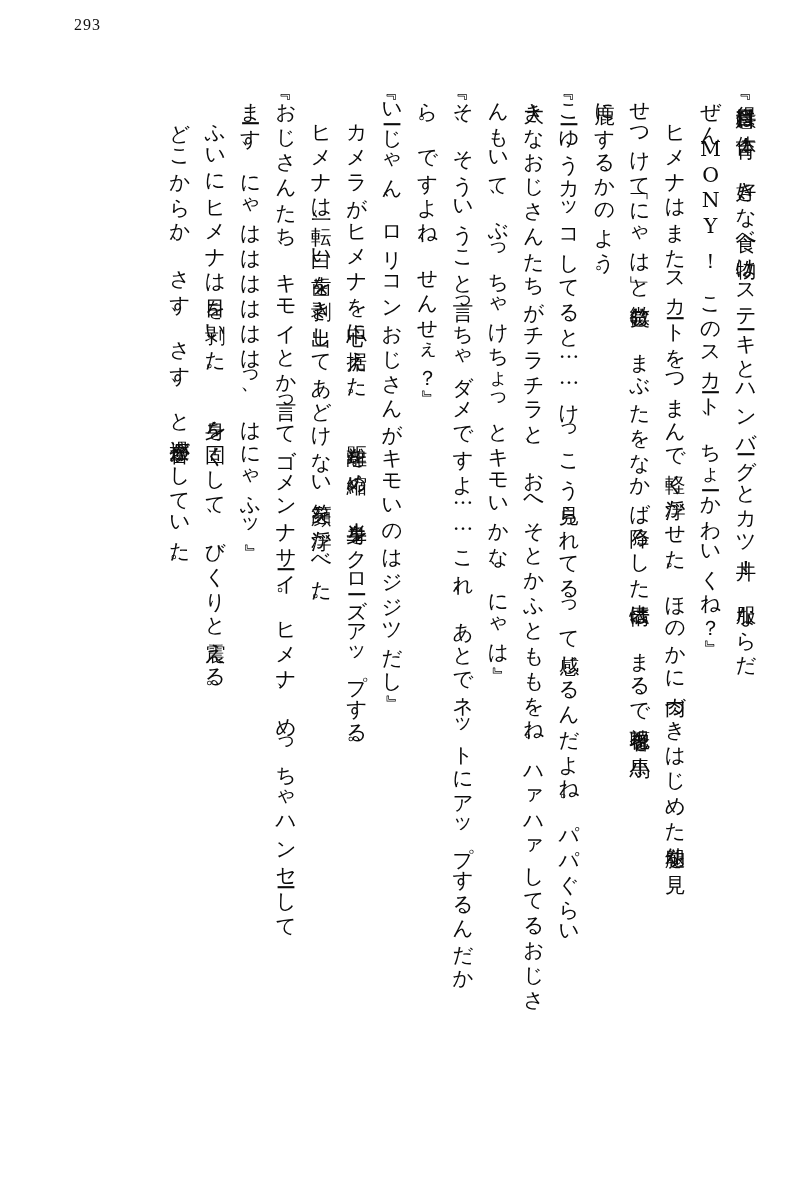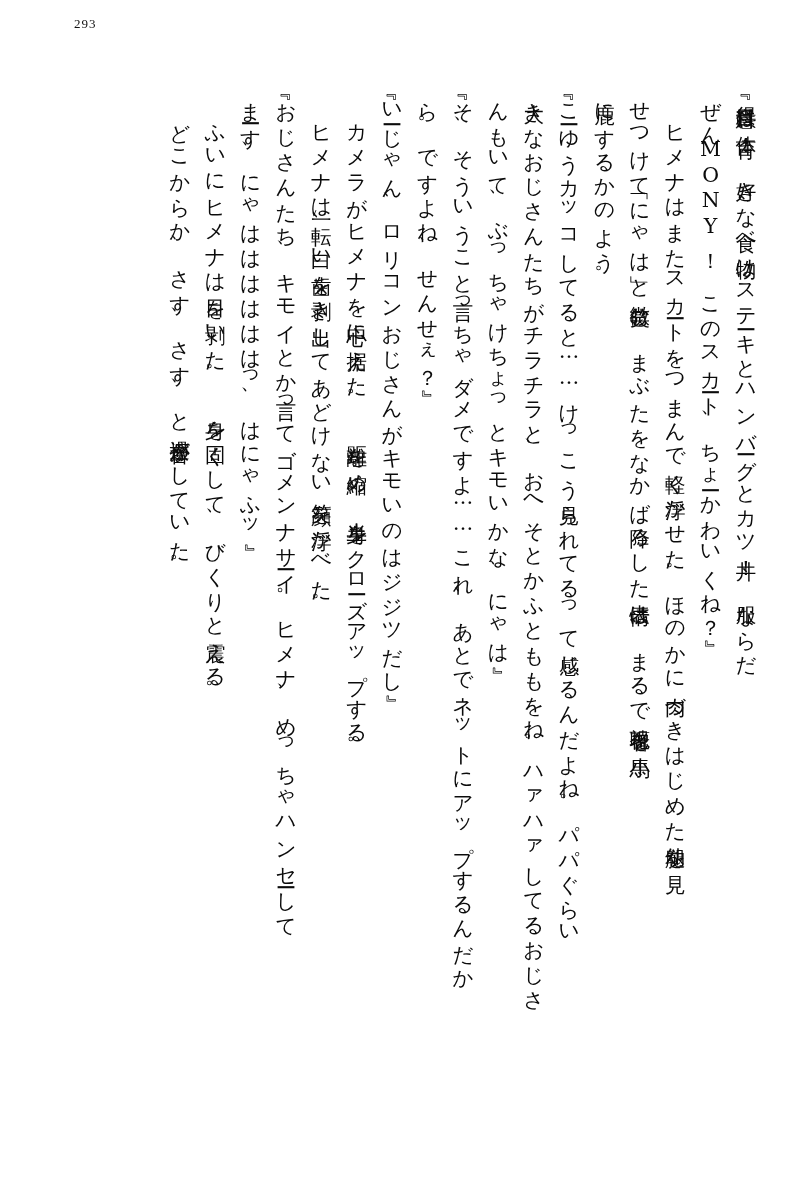--- a/index.html
+++ b/index.html
@@ -22,21 +22,21 @@
     top: 0;
     width: 800px;
     height: 1200px;
     background: #ffffff;
   }
 
   .page-number {
     position: absolute;
     left: 74px;
     top: 16px;
-    font-size: 13px;
+    font-size: 16px;
     letter-spacing: 1px;
     color: #111111;
     font-family: "Liberation Serif", "DejaVu Serif", serif;
   }
 
   
   .text-body {
     position: absolute;
     top: 88px;
     left: 44px;

